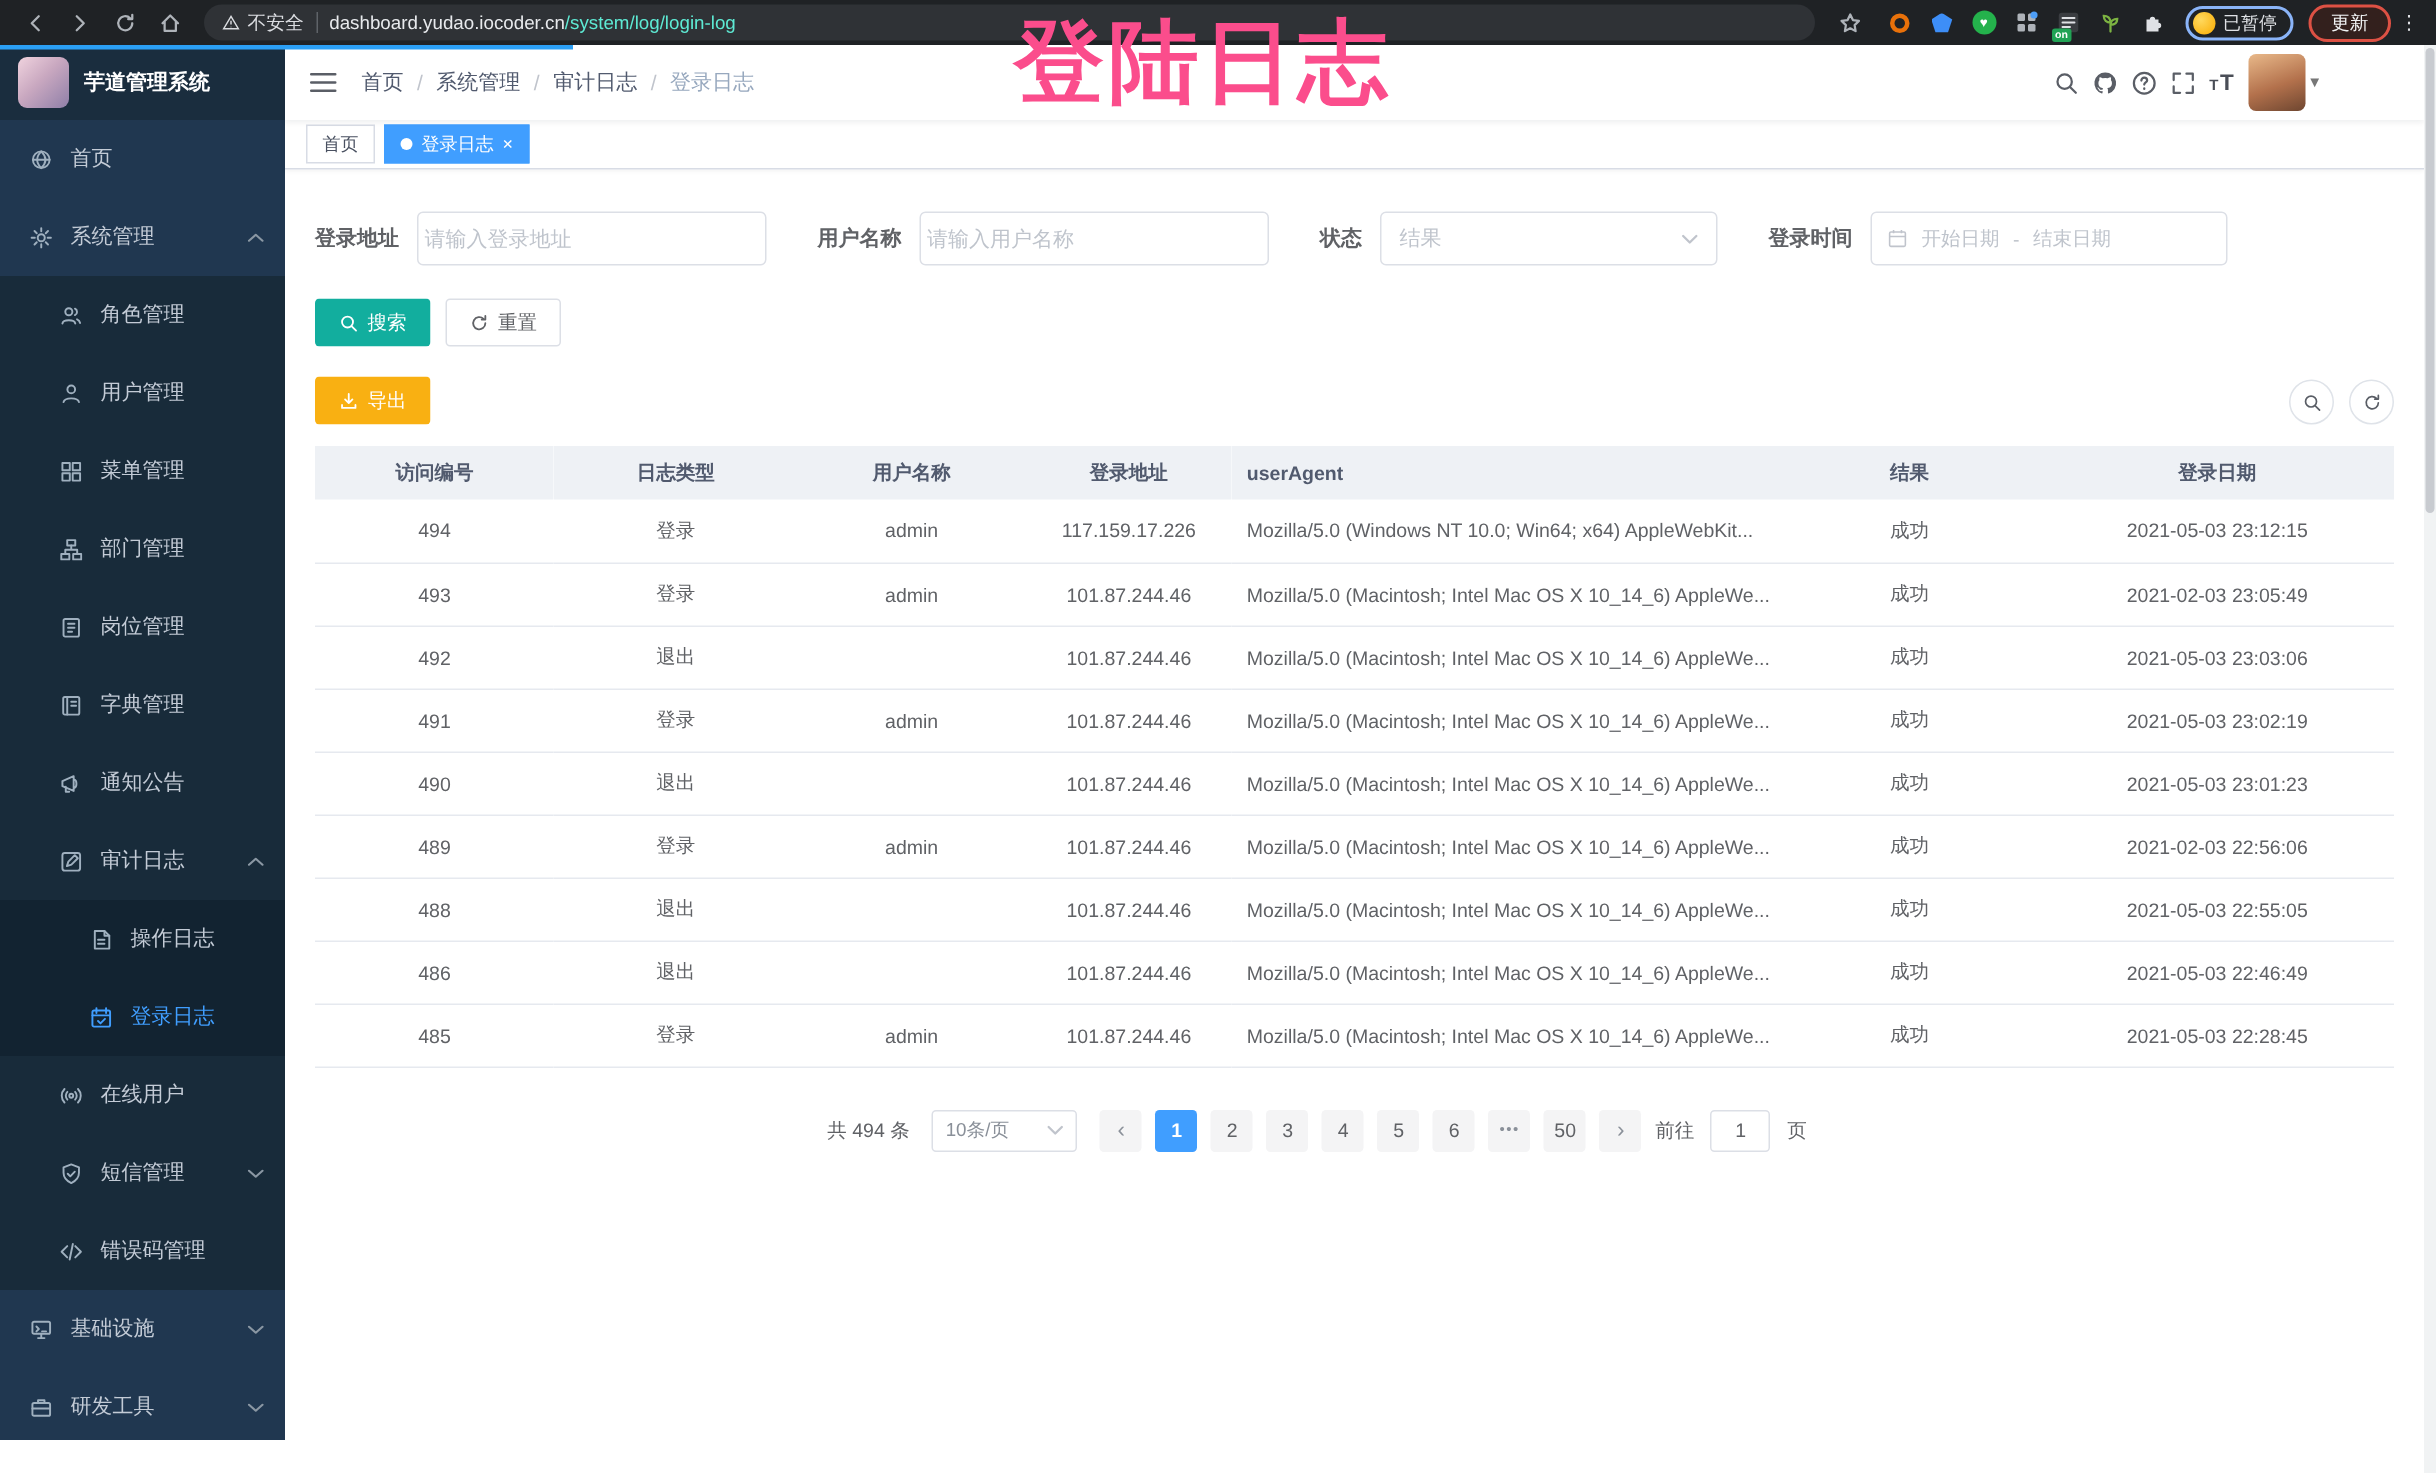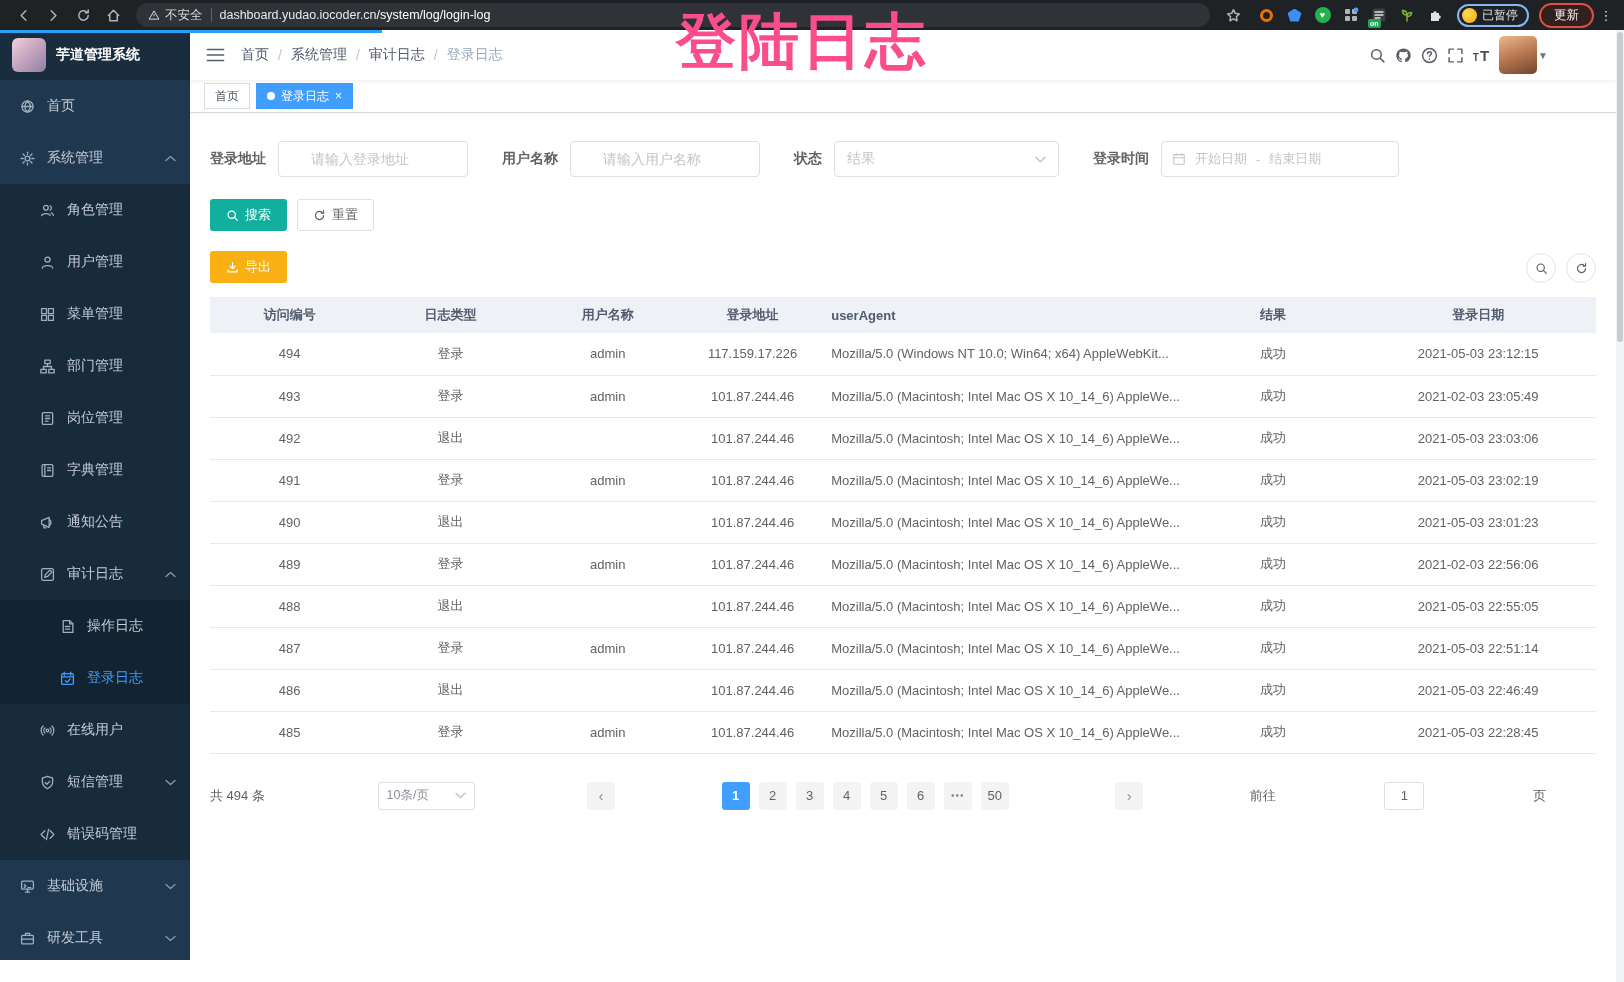--- a/index.html
+++ b/index.html
@@ -18,21 +18,21 @@
   }
   .bnav{ width:26px; height:24px; display:flex; align-items:center; justify-content:center; color:#aeb3b9; cursor:pointer; flex:0 0 auto;}
   .bnav svg{ width:15px; height:15px; fill:none; stroke:currentColor; stroke-width:1.6; stroke-linecap:round; stroke-linejoin:round;}
   .omnibox{
     flex:1 1 auto; height:24px; margin:0 6px; background:#2f3236; border-radius:12px;
     display:flex; align-items:center; padding:0 12px; color:#e8eaed; font-size:12.5px; cursor:text;
   }
   .warn{ display:flex; align-items:center; gap:5px; color:#dadce0; cursor:pointer;}
   .warn svg{ width:12px; height:12px; fill:none; stroke:currentColor; stroke-width:1.3;}
   .osep{ width:1px; height:14px; background:#5f6368; margin:0 8px;}
-  .host{ color:#e8eaed; } .path{ color:#ffffff; }
+  .host{ color:#e8eaed; } .path{ color:#5eead4; }
   .ext-cluster{ display:flex; align-items:center; gap:11px; margin:0 8px; flex:0 0 auto;}
   .ext{ width:17px; height:17px; display:flex; align-items:center; justify-content:center; cursor:pointer; position:relative;}
   .ext-ring{ width:13px; height:13px; border:3.5px solid #e8710a; border-radius:50%;}
   .ext-gem{ width:14px; height:13px; background:#3d8ef7; clip-path:polygon(50% 0,100% 35%,80% 100%,20% 100%,0 35%);}
   .ext-heart{ width:16px; height:16px; border-radius:50%; background:#24b24c; color:#fff; font-size:9px; line-height:16px; text-align:center;}
   .ext svg{ width:16px; height:16px;}
   .on-badge{
     position:absolute; left:-2px; bottom:-4px; background:#21a355; color:#fff; font-style:normal;
     font-size:7px; line-height:9px; padding:0 2px; border-radius:2px; font-weight:bold;
   }
@@ -102,21 +102,21 @@
   .tag.active{ background:#409eff; color:#fff; border-color:#409eff;}
   .tag .dot{ width:8px; height:8px; border-radius:50%; background:#fff; display:inline-block;}
   .tag .close{ font-size:12px; line-height:1; cursor:pointer;}
 
   
   .content{ position:absolute; left:190px; top:113px; width:1426px; bottom:0; background:#fff; padding:20px; z-index:5;}
 
   .filter-row{ display:flex; align-items:center; font-size:14px; color:#606266; margin-top:8px;}
   .f-label{ font-weight:bold; margin-right:12px; white-space:nowrap;}
   .f-input{
-    width:190px; height:36px; border:1px solid #dcdfe6; border-radius:4px; padding:0 32px;
+    width:233px; height:36px; border:1px solid #dcdfe6; border-radius:4px; padding:0 4px;
     font-size:14px; color:#606266; outline:none; margin-right:34px;
   }
   .f-input::placeholder{ color:#bfc4cc; }
   .f-select{
     width:225px; height:36px; border:1px solid #dcdfe6; border-radius:4px; display:flex; align-items:center;
     justify-content:space-between; padding:0 12px; color:#bfc4cc; cursor:pointer; margin-right:34px; font-size:14px;
   }
   .chev-d{ display:flex; color:#c0c4cc;}
   .chev-d svg{ width:11px; height:7px; fill:none; stroke:currentColor; stroke-width:1.4; stroke-linecap:round; stroke-linejoin:round;}
   .date-range{
@@ -149,21 +149,21 @@
     background:#eef1f5; height:36px; font-weight:bold; color:#515a6e; text-align:center;
     overflow:hidden; white-space:nowrap;
   }
   tbody td{
     height:42px; border-bottom:1px solid #e6e9ef; text-align:center;
     overflow:hidden; white-space:nowrap; text-overflow:ellipsis; padding:0 4px;
   }
   th.left, td.left{ text-align:left; padding-left:10px;}
 
   .pagination{
-    display:flex; align-items:center; justify-content:space-between; gap:9px; margin-top:28px; margin-right:50px;
+    display:flex; align-items:center; justify-content:center; gap:9px; margin-top:28px; margin-right:50px;
     font-size:13px; color:#606266;
   }
   .page-size{
     width:97px; height:28px; border:1px solid #dcdfe6; border-radius:3px; display:flex; align-items:center;
     justify-content:space-between; padding:0 8px; color:#8a9099; font-size:12.5px; cursor:pointer; margin:0 6px;
   }
   .pages{ display:flex; gap:9px;}
   .pg-btn{
     min-width:28px; height:28px; border-radius:3px; background:#f4f4f5; color:#606266; display:flex;
     align-items:center; justify-content:center; font-size:13px; cursor:pointer; padding:0 4px;
@@ -663,29 +663,20 @@
         <tr>
           <td>488</td>
           <td>退出</td>
           <td></td>
           <td>101.87.244.46</td>
           <td class="left">Mozilla/5.0 (Macintosh; Intel Mac OS X 10_14_6) AppleWe...</td>
           <td>成功</td>
           <td>2021-05-03 22:55:05</td>
         </tr>
         <tr>
-          <td>487</td>
-          <td>登录</td>
-          <td>admin</td>
-          <td>101.87.244.46</td>
-          <td class="left">Mozilla/5.0 (Macintosh; Intel Mac OS X 10_14_6) AppleWe...</td>
-          <td>成功</td>
-          <td>2021-05-03 22:51:14</td>
-        </tr>
-        <tr>
           <td>486</td>
           <td>退出</td>
           <td></td>
           <td>101.87.244.46</td>
           <td class="left">Mozilla/5.0 (Macintosh; Intel Mac OS X 10_14_6) AppleWe...</td>
           <td>成功</td>
           <td>2021-05-03 22:46:49</td>
         </tr>
         <tr>
           <td>485</td>

